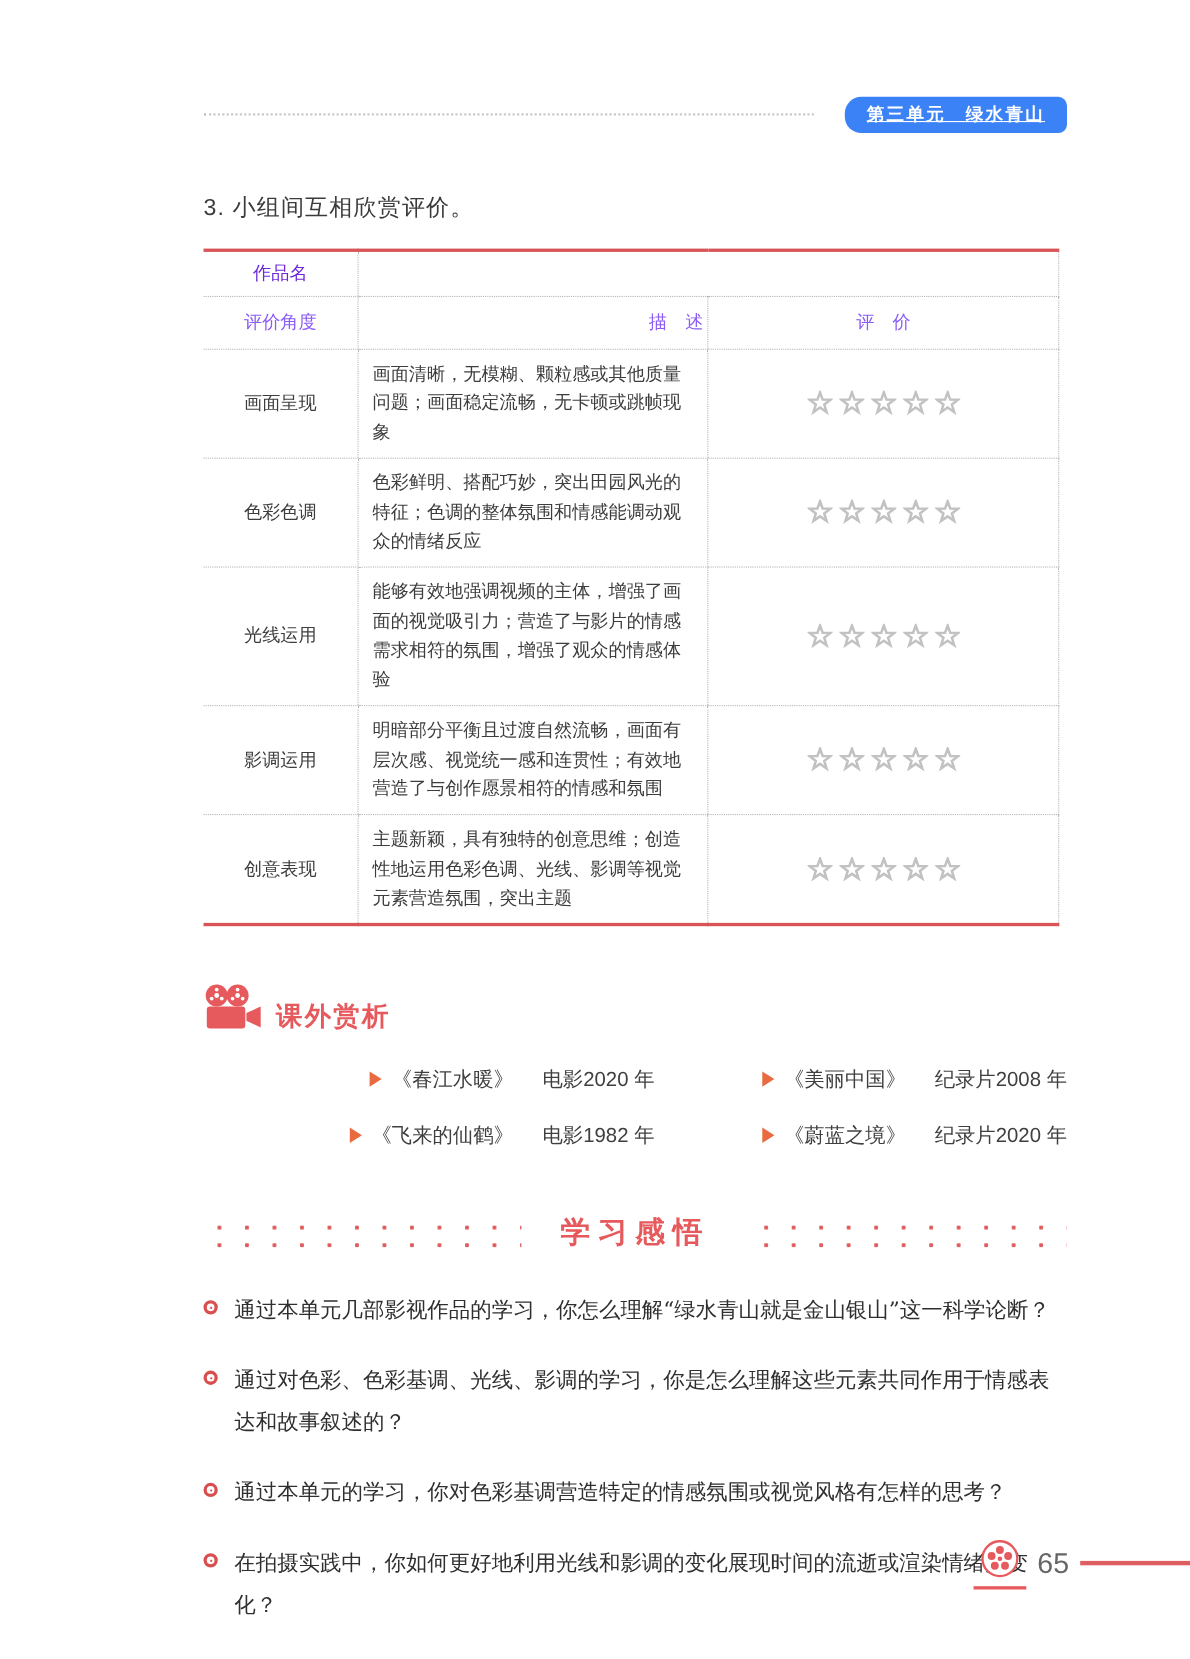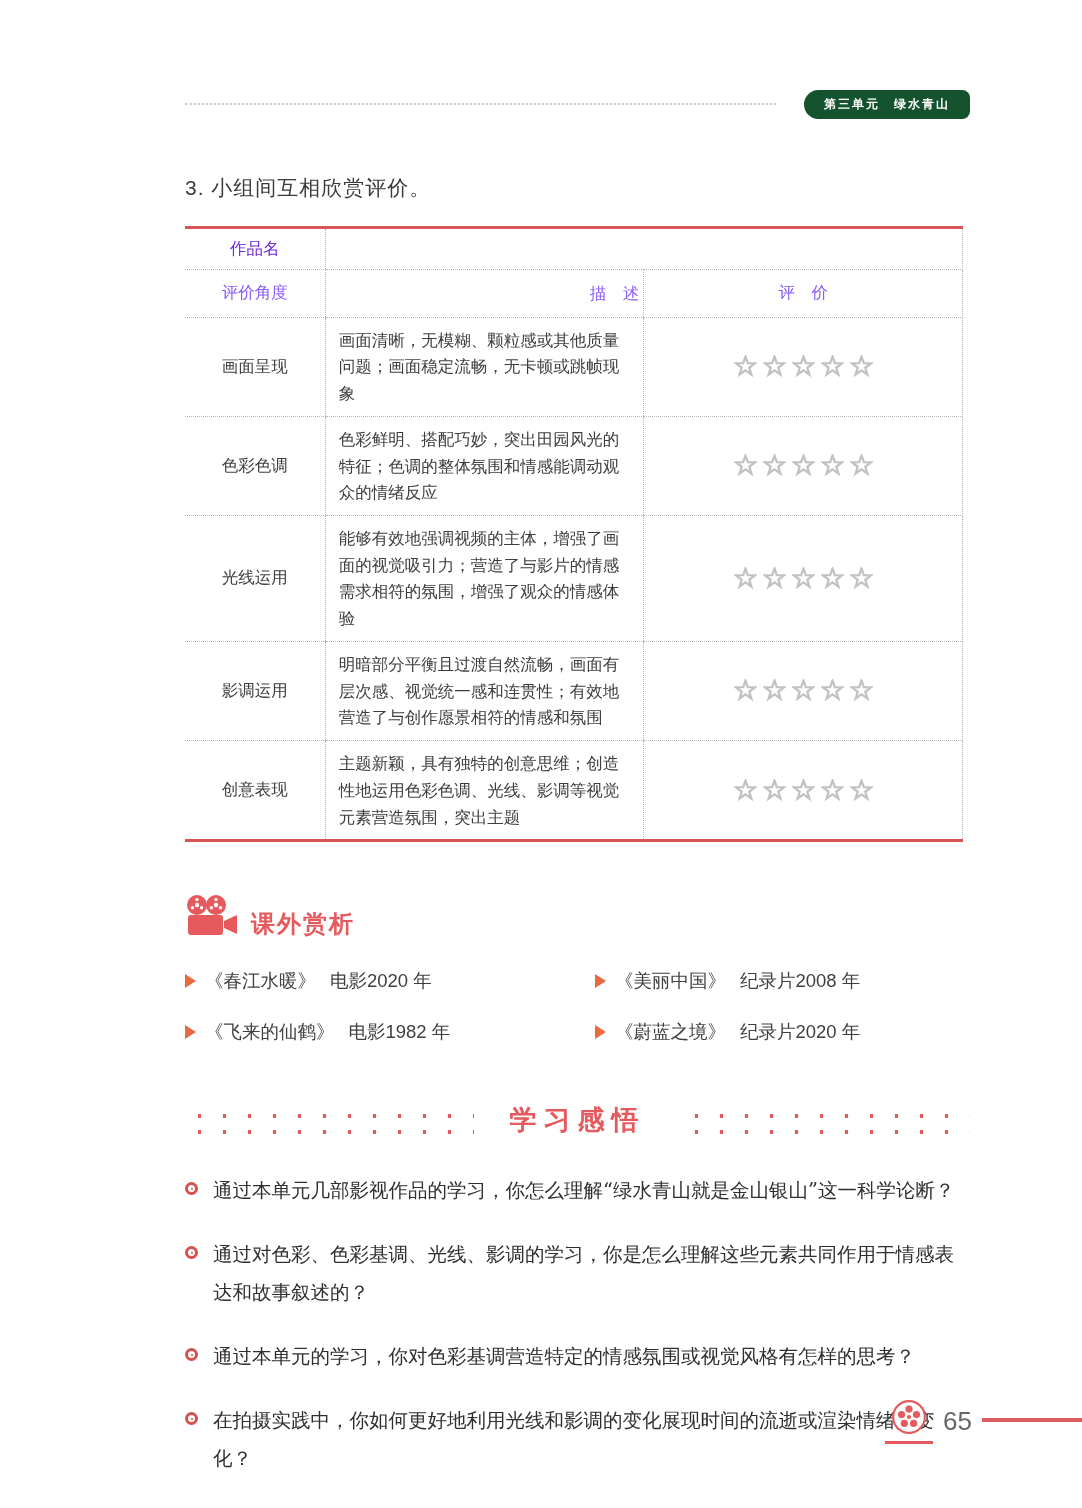--- a/index.html
+++ b/index.html
@@ -8,23 +8,24 @@
     width:1082px; height:1508px; position:relative;
     font-family:"Liberation Sans", sans-serif;
     color:#3d3d3d; overflow:hidden;
   }
   .content { width:785px; margin-left:185px; }
 
   
   .page-header { display:flex; align-items:center; margin-top:88px; height:32px; }
   .header-rule { flex:1; border-top:2px dotted #c9c9c9; margin-right:28px; }
   .unit-badge {
-    background:#14532d; color:#ffffff; font-weight:bold; font-size:12px;
+    background:#3b82f6; color:#ffffff; font-weight:bold; font-size:16px;
     letter-spacing:2px; padding:6px 20px; border-radius:15px 8px 8px 15px;
     white-space:nowrap;
+    text-decoration:underline;
   }
 
   
   .section-heading { margin-top:54px; font-size:21px; color:#3b3b3b; letter-spacing:1px; }
 
   
   table.eval {
     margin-top:24px; width:778px; border-collapse:collapse; table-layout:fixed;
     border-top:3px solid #d85456; border-bottom:3px solid #d85456;
     font-size:16.5px;
@@ -39,27 +40,27 @@
   .stars { display:flex; justify-content:center; align-items:center; }
   .stars svg { margin:0 3px; display:block; }
 
   
   .extra-head { margin-top:52px; display:flex; align-items:flex-end; }
   .extra-title { color:#e6595c; font-weight:bold; font-size:24px; letter-spacing:2px; margin-left:12px; }
   .film-grid {
     margin-top:28px; display:grid; grid-template-columns:410px 1fr;
     row-gap:26px; font-size:18.5px; color:#3f3f3f;
   }
-  .film-item { display:flex; align-items:center; }
+  .film-item { display:flex; align-items:center;justify-content:flex-end; }
   .tri {
     width:0; height:0; flex:none;
     border-left:11px solid #e96a41; border-top:7px solid transparent; border-bottom:7px solid transparent;
     margin-right:9px;
   }
-  .film-type { margin-left:14px; }
+  .film-type { margin-left:26px; }
   .film-year { }
 
   
   .banner { margin-top:58px; display:flex; align-items:center; height:36px; }
   .dots {
     flex:1; height:30px;
     background-image:radial-gradient(circle, #e05c5c 1.8px, transparent 2.1px);
     background-size:25px 16px; background-position:2px 3px; background-repeat:repeat;
   }
   .banner-title { margin:0 36px; color:#e6595c; font-weight:bold; font-size:27px; letter-spacing:7px; white-space:nowrap; }

